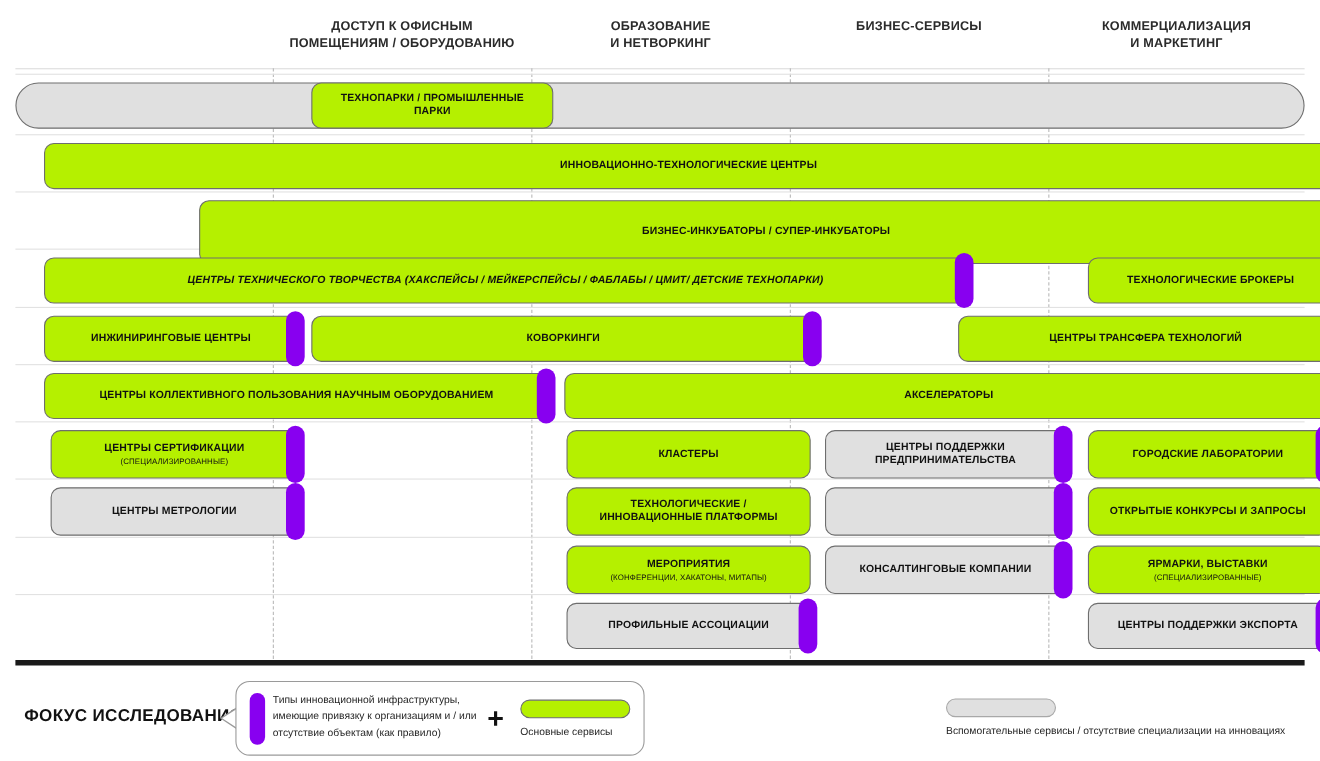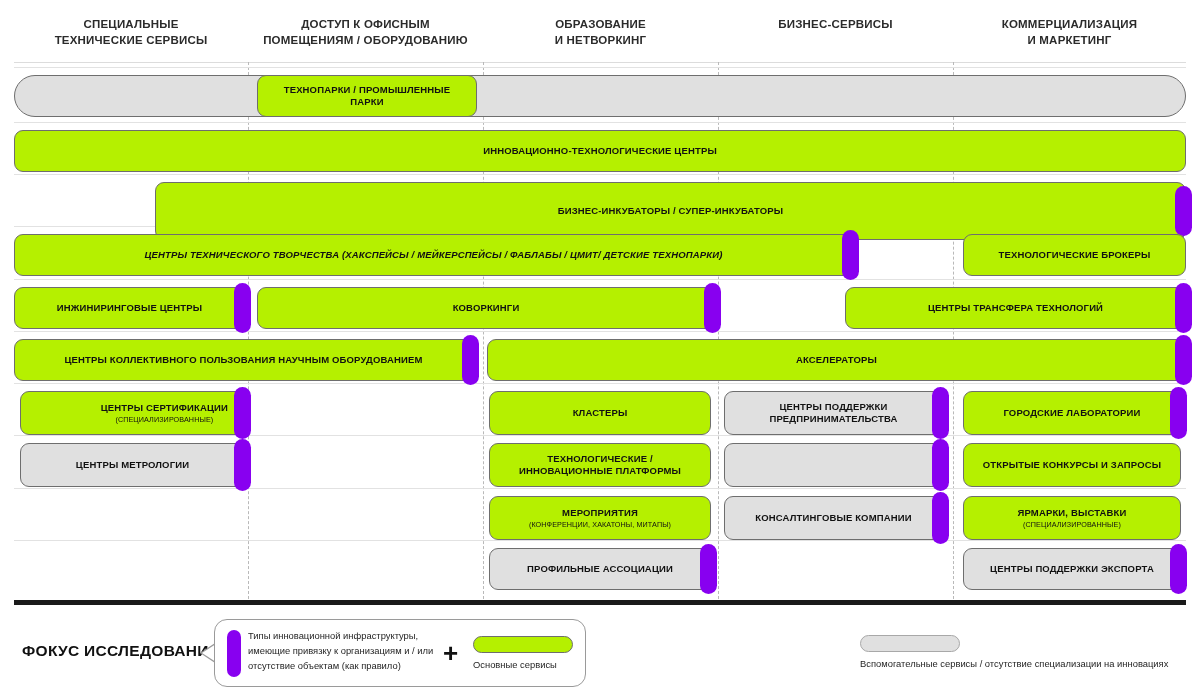--- a/index.html
+++ b/index.html
@@ -80,21 +80,21 @@
     box-sizing: border-box;
     border: 1px solid #6e6e6e;
     display: flex;
     align-items: center;
     justify-content: center;
     text-align: center;
     overflow: visible;
   }
   .bar.green  { background: #b5f000; }
   .bar.grey   { background: #e0e0e0; }
-  .bar.pillcap { border-radius: 9px; }
+  .bar.pillcap { border-radius: 9px; margin-left: 26px; }
   .bar.roundcap { border-radius: 22px; }
   .bar-label {
     font-size: 9.5px;
     font-weight: 700;
     line-height: 1.25;
     letter-spacing: .15px;
     color: #111111;
     text-transform: uppercase;
     padding: 0 16px;
     white-space: pre-line;
@@ -226,22 +226,20 @@
     color: #1f1f1f;
     white-space: nowrap;
   }
 </style>
 </head>
 <body>
 
 <div id="stage">
 
   <div id="headers">
-      <div class="col-head" style="left: 0px; width: 234px;">СПЕЦИАЛЬНЫЕ
-ТЕХНИЧЕСКИЕ СЕРВИСЫ</div>
       <div class="col-head" style="left: 234px; width: 235px;">ДОСТУП К ОФИСНЫМ
 ПОМЕЩЕНИЯМ / ОБОРУДОВАНИЮ</div>
       <div class="col-head" style="left: 469px; width: 235px;">ОБРАЗОВАНИЕ
 И НЕТВОРКИНГ</div>
       <div class="col-head" style="left: 704px; width: 235px;">БИЗНЕС-СЕРВИСЫ</div>
       <div class="col-head" style="left: 939px; width: 233px;">КОММЕРЦИАЛИЗАЦИЯ
 И МАРКЕТИНГ</div>
     </div>
 
   <div id="topline"></div>
@@ -293,21 +291,21 @@
         <div class="anchor" style="height: 50px;"></div>
       </div>
       <div class="bar green pillcap" style="left: 14px; width: 459px; top: 339px; height: 42px; z-index: 3; justify-content: center;">
         <div class="bar-label">ЦЕНТРЫ КОЛЛЕКТИВНОГО ПОЛЬЗОВАНИЯ НАУЧНЫМ ОБОРУДОВАНИЕМ</div>
         <div class="anchor" style="height: 50px;"></div>
       </div>
       <div class="bar green pillcap" style="left: 487px; width: 699px; top: 339px; height: 42px; z-index: 3;">
         <div class="bar-label">АКСЕЛЕРАТОРЫ</div>
         <div class="anchor" style="height: 50px;"></div>
       </div>
-      <div class="bar green pillcap" style="left: 20px; width: 225px; top: 391px; height: 44px; z-index: 3; justify-content: flex-end;">
+      <div class="bar green pillcap" style="left: 20px; width: 225px; top: 391px; height: 44px; z-index: 3;">
         <div class="bar-label">ЦЕНТРЫ СЕРТИФИКАЦИИ<span class="sub">(СПЕЦИАЛИЗИРОВАННЫЕ)</span></div>
         <div class="anchor" style="height: 52px;"></div>
       </div>
       <div class="bar green pillcap" style="left: 489px; width: 222px; top: 391px; height: 44px; z-index: 3;">
         <div class="bar-label">КЛАСТЕРЫ</div>
       </div>
       <div class="bar grey pillcap" style="left: 724px; width: 219px; top: 391px; height: 44px; z-index: 3;">
         <div class="bar-label">ЦЕНТРЫ ПОДДЕРЖКИ
 ПРЕДПРИНИМАТЕЛЬСТВА</div>
         <div class="anchor" style="height: 52px;"></div>

